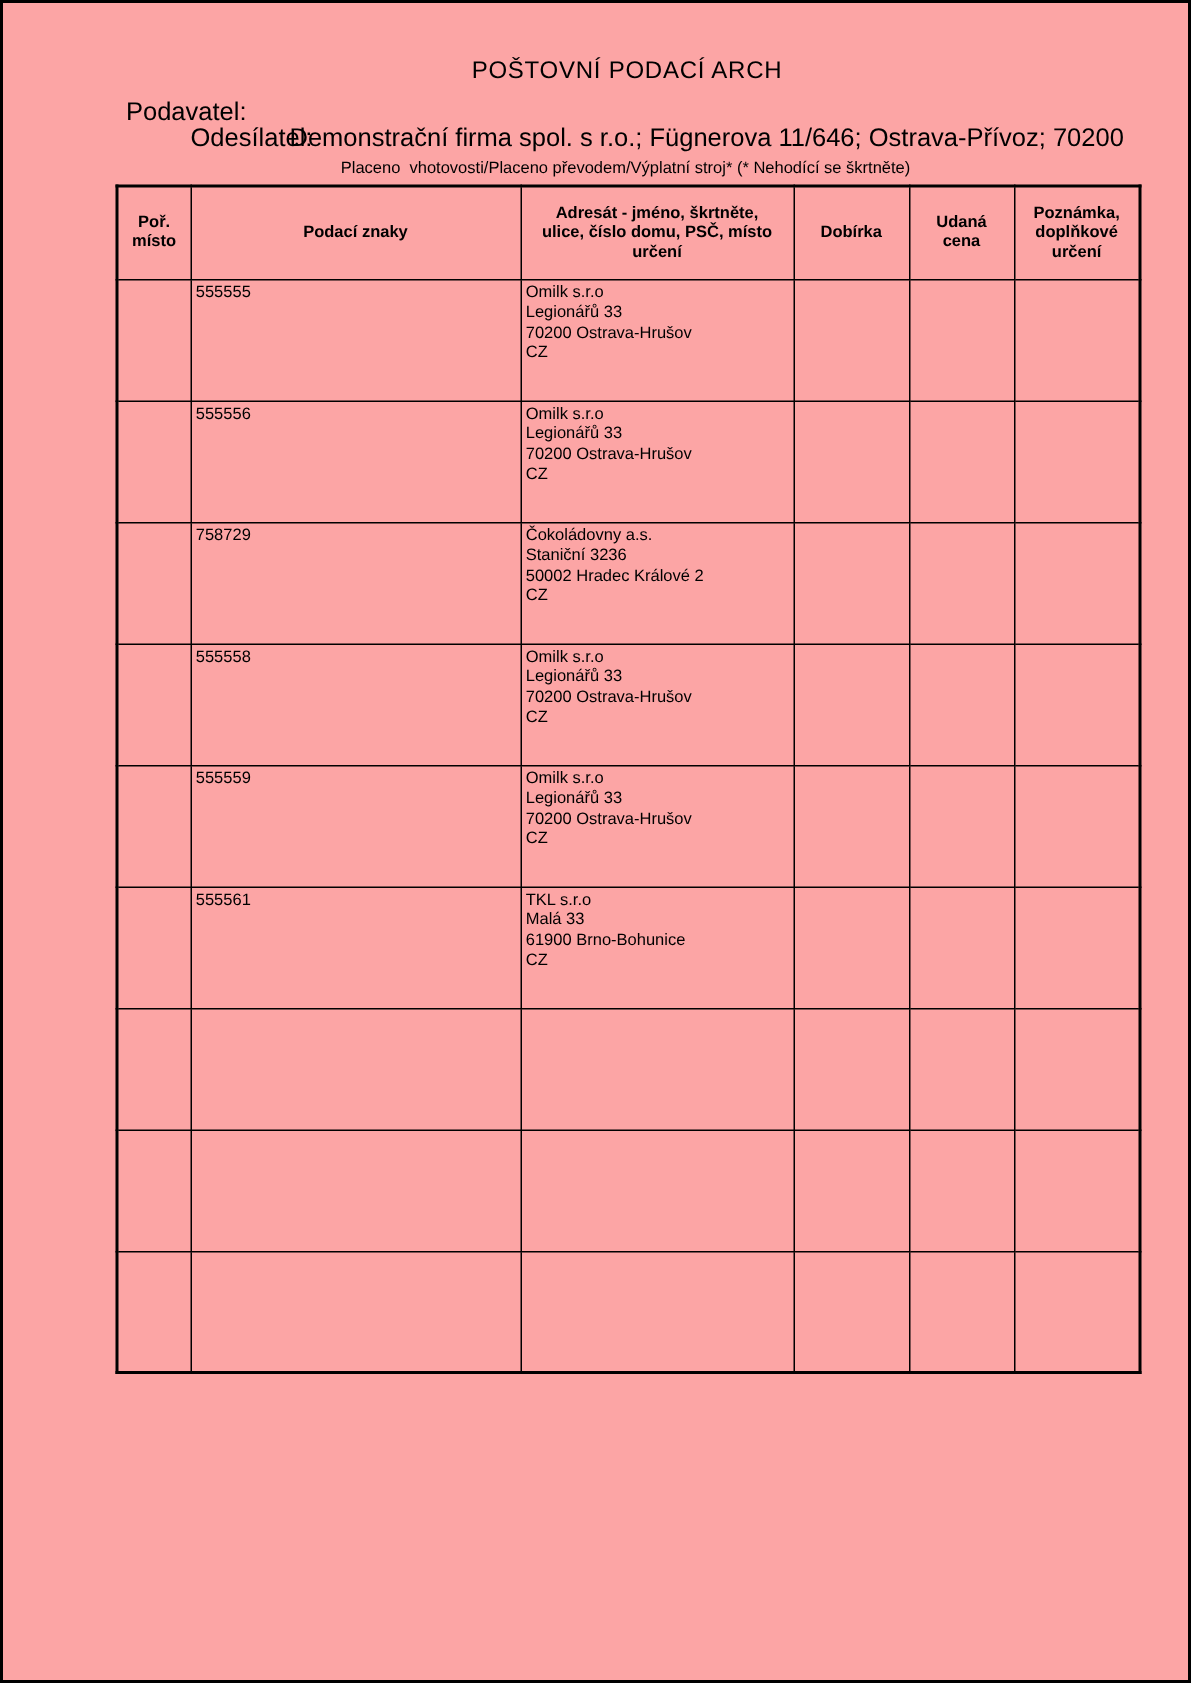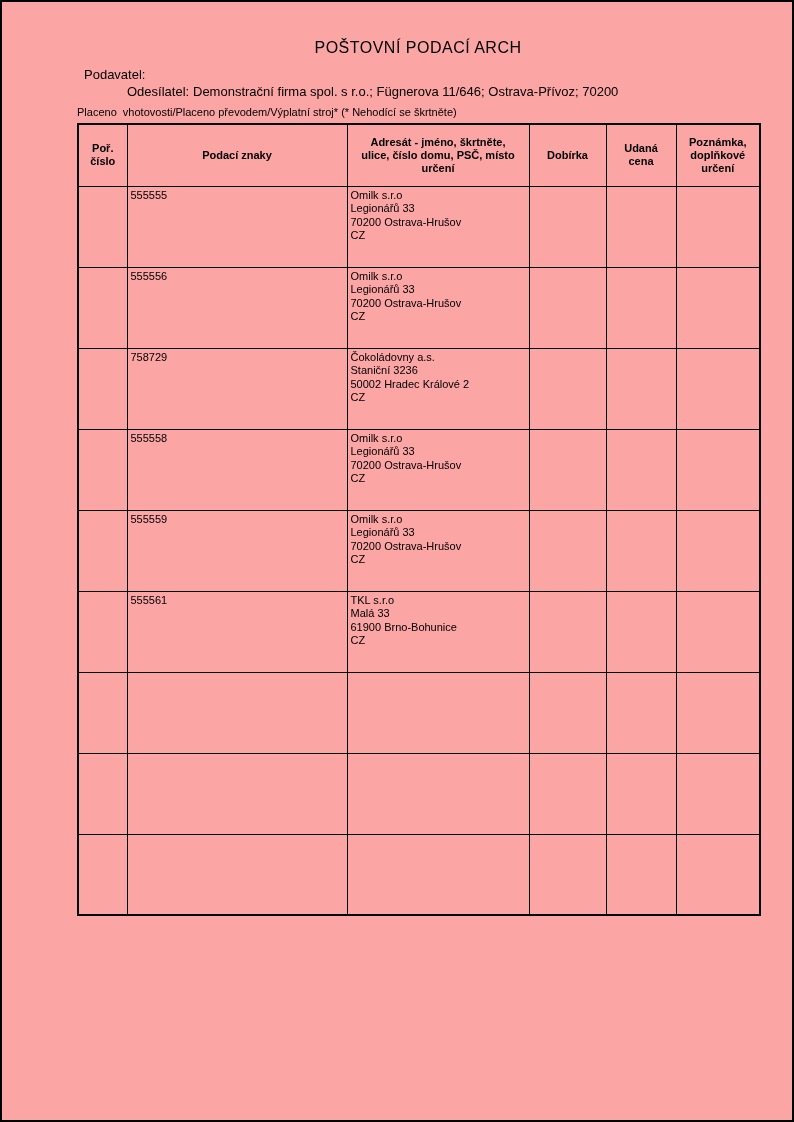--- a/index.html
+++ b/index.html
@@ -17,30 +17,30 @@
   .title {
     position: absolute;
     top: 37px;
     left: 75px;
     width: 682px;
     text-align: center;
     font-size: 16px;
     letter-spacing: 0.5px;
     white-space: pre;
   }
-  .meta-line { position: absolute; left: 82px; font-size: 13px; line-height: 13px; }
+  .meta-line { position: absolute; left: 82px; font-size: 17px; line-height: 13px; }
   .meta-podavatel { top: 66px; }
   .meta-odesilatel { top: 83px; }
   .meta-odesilatel .lbl { display: inline-block; width: 66px; margin-left: 43px; }
   .placeno {
     position: absolute;
     top: 104px;
     left: 75px;
     width: 680px;
-    text-align: left;
+    text-align: center;
     font-size: 11px;
     white-space: pre;
   }
   table.sheet {
     position: absolute;
     top: 121px;
     left: 75px;
     width: 682px;
     table-layout: fixed;
     border-collapse: collapse;
@@ -93,21 +93,21 @@
       <col style="width:49px">
       <col style="width:220px">
       <col style="width:182px">
       <col style="width:77px">
       <col style="width:70px">
       <col style="width:84px">
     </colgroup>
     <thead>
       <tr>
         <th>Poř.
-číslo</th>
+místo</th>
         <th>Podací znaky</th>
         <th>Adresát - jméno, škrtněte,
 ulice, číslo domu, PSČ, místo
 určení</th>
         <th>Dobírka</th>
         <th>Udaná
 cena</th>
         <th>Poznámka,
 doplňkové
 určení</th>

